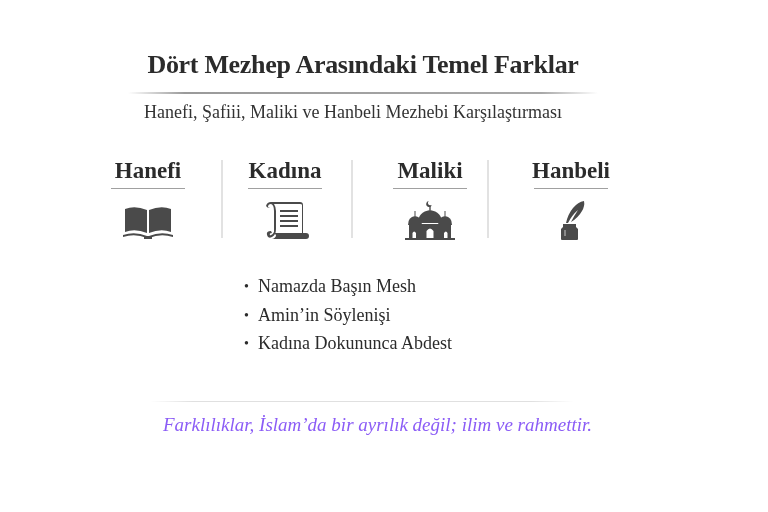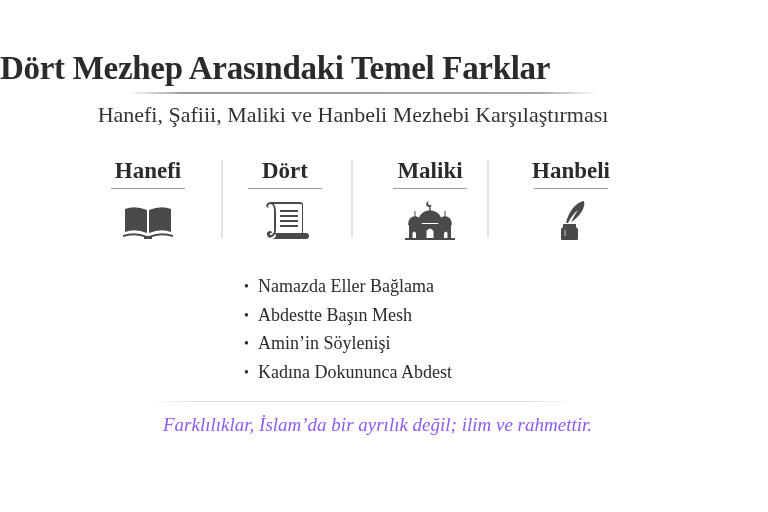--- a/index.html
+++ b/index.html
@@ -4,31 +4,31 @@
 <style>
   html, body { margin: 0; padding: 0; }
   body {
     width: 768px; height: 512px; overflow: hidden;
     background: #ffffff; position: relative;
     font-family: "DejaVu Serif", "Liberation Serif", serif;
     color: #2a2a2a;
   }
   .title {
     position: absolute; left: 0; width: 726px; top: 50px;
-    text-align: left; font-family: "Liberation Serif", serif;
-    font-size: 33px; font-weight: bold; color: #2b2b2b; letter-spacing: -0.3px;
+    text-align: center; font-family: "Liberation Serif", serif;
+    font-size: 26px; font-weight: bold; color: #2b2b2b; letter-spacing: -0.3px;
   }
   .title-rule {
     position: absolute; left: 128px; width: 470px; top: 92px; height: 2px;
     background: linear-gradient(to right, rgba(150,150,150,0) 0%, #9a9a9a 12%, #a8a8a8 88%, rgba(180,180,180,0) 100%);
   }
   .subtitle {
     position: absolute; left: 0; width: 706px; top: 102px;
     text-align: center; font-family: "Liberation Serif", serif;
-    font-size: 22px; color: #333;
+    font-size: 18px; color: #333;
   }
   .col {
     position: absolute; top: 156px; width: 130px; text-align: center;
   }
   .col-head {
     font-family: "Liberation Serif", serif; font-size: 23px; font-weight: bold;
     color: #2b2b2b; line-height: 30px;
   }
   .col-rule {
     margin: 2px auto 0; width: 74px; height: 1px; background: #a0a0a0;
@@ -69,21 +69,21 @@
       <path d="M28 11 Q40 6 50 10 L50 33 Q40 29 28 34 Z" fill="#4a4a4a"></path>
       <path d="M2 14 L2 36 Q14 32 26 37 L28 37 Q40 32 52 36 L52 14 L52 38 Q40 34 28 39 L26 39 Q14 34 2 38 Z" fill="#4a4a4a"></path>
       <rect x="23" y="37" width="8" height="3" fill="#4a4a4a"></rect>
     </svg>
   </div>
 </div>
 
 <div class="vdiv" style="left:221px;"></div>
 
 <div class="col" style="left:220px;">
-  <div class="col-head">Dört</div>
+  <div class="col-head">Kadına</div>
   <div class="col-rule"></div>
   <div class="col-icon">
     <svg viewBox="0 0 54 42">
       <path d="M13 3 L42 3 Q45 3 45 6 L45 34 L44 34 L44 6 Q44 5 42 5 L16 5 Q18 8 18 12 L18 30 Q18 36 14 38 Q10 40 9 36 Q8 32 13 32 L14 34 Q11 34 12 36 Q14 37 16 33 L16 12 Q16 6 13 5 Q10 5 10 8 L12 9 Q9 9 8 7 Q9 3 13 3 Z" fill="#4a4a4a"></path>
       <path d="M16 34 L48 34 Q51 34 51 37 Q51 40 48 40 L14 40 Q18 39 18 36 Z" fill="#4a4a4a"></path>
       <rect x="22" y="11" width="18" height="2" fill="#4a4a4a"></rect>
       <rect x="22" y="16" width="18" height="2" fill="#4a4a4a"></rect>
       <rect x="22" y="21" width="18" height="2" fill="#4a4a4a"></rect>
       <rect x="22" y="26" width="18" height="2" fill="#4a4a4a"></rect>
     </svg>
@@ -120,20 +120,19 @@
   <div class="col-icon">
     <svg viewBox="0 0 54 42">
       <path d="M40 2 Q34 3 29 9 Q24 15 22 24 L24 24 Q28 16 34 11 Q30 17 27 23 Q34 19 38 12 Q41 7 40 2 Z" fill="#4a4a4a"></path>
       <path d="M19 25 L32 25 L32 28 L34 30 L34 40 Q34 41 33 41 L18 41 Q17 41 17 40 L17 30 L19 28 Z" fill="#4a4a4a"></path>
       <rect x="20" y="31" width="2" height="6" fill="#ffffff" opacity="0.35"></rect>
     </svg>
   </div>
 </div>
 
 <ul class="bullets">
-  <li><span class="dot">•</span><span>Namazda Eller Bağlama</span></li>
-  <li><span class="dot">•</span><span>Abdestte Başın Mesh</span></li>
+  <li><span class="dot">•</span><span>Namazda Başın Mesh</span></li>
   <li><span class="dot">•</span><span>Amin’in Söylenişi</span></li>
   <li><span class="dot">•</span><span>Kadına Dokununca Abdest</span></li>
 </ul>
 
 <div class="foot-rule"></div>
 <div class="footer">Farklılıklar, İslam’da bir ayrılık değil; ilim ve rahmettir.</div>
 
 </body></html>

